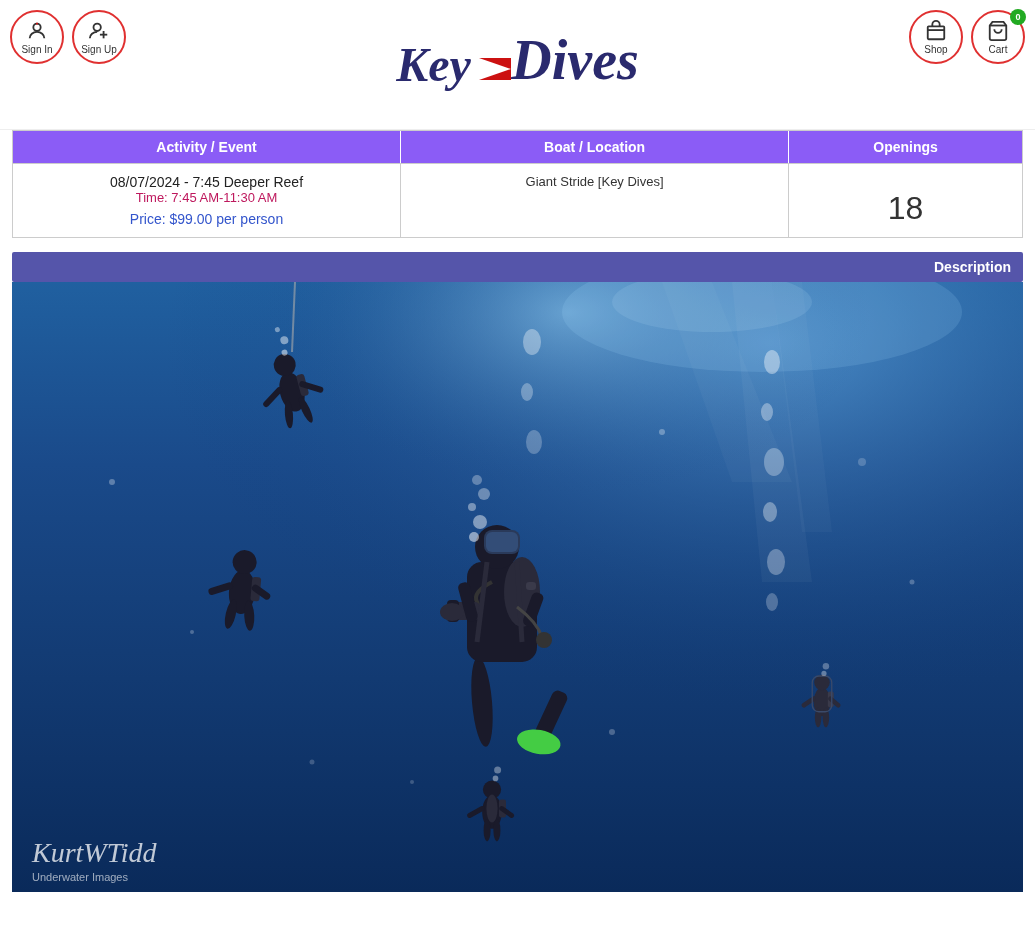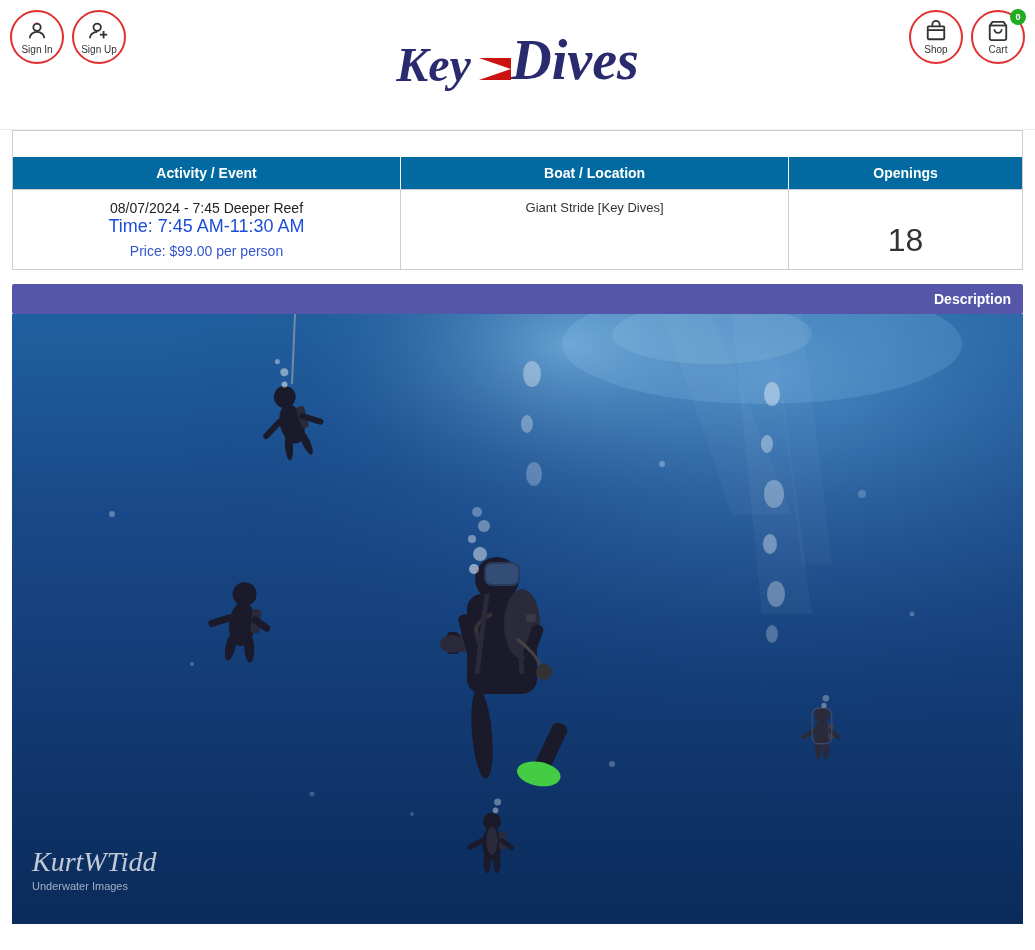--- a/index.html
+++ b/index.html
@@ -92,22 +92,21 @@
 
     
     .table-section {
       margin: 0 12px;
       border: 1px solid #ccc;
     }
 
     .table-header {
       display: grid;
       grid-template-columns: 1fr 1fr 0.6fr;
-      background: #0369a1;
-      margin-top: 26px;
+      background: #8b5cf6;
     }
 
     .table-header-cell {
       color: #fff;
       font-weight: bold;
       font-size: 14px;
       text-align: center;
       padding: 8px 12px;
       border-right: 1px solid #fff;
     }
@@ -139,22 +138,22 @@
       justify-content: center;
     }
 
     .table-body-cell .activity-date {
       font-size: 14px;
       color: #222;
       display: block;
     }
 
     .table-body-cell .activity-time {
-      font-size: 18px;
-      color: #1d4ed8;
+      font-size: 13px;
+      color: #be185d;
       display: block;
     }
 
     .table-body-cell .activity-price {
       font-size: 14px;
       color: #3355cc;
       display: block;
       margin-top: 6px;
     }
 
@@ -187,21 +186,21 @@
     }
 
     
     .dive-image svg {
       width: 100%;
       height: 100%;
     }
 
     .watermark {
       position: absolute;
-      bottom: 32px;
+      bottom: 9px;
       left: 20px;
       color: rgba(255,255,255,0.75);
       font-family: 'Brush Script MT', cursive, Georgia, serif;
       font-size: 26px;
       line-height: 1.1;
       font-style: italic;
     }
 
     .watermark .sub-text {
       font-size: 11px;

